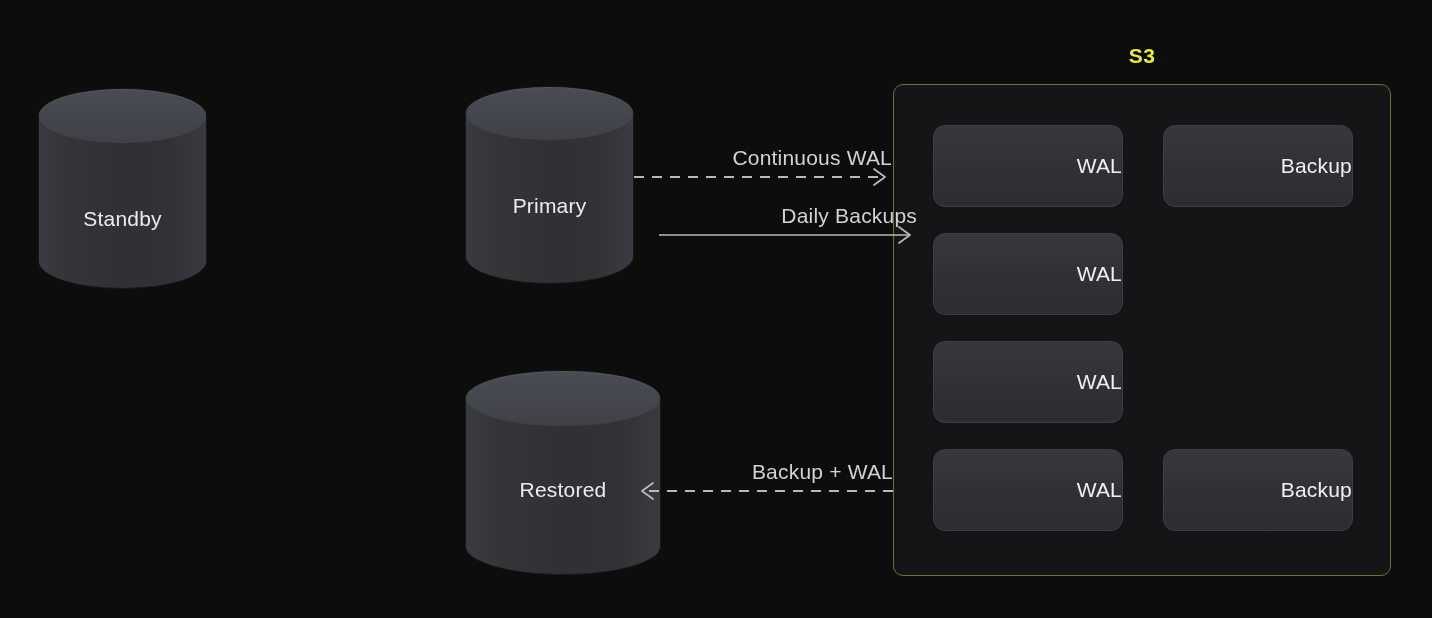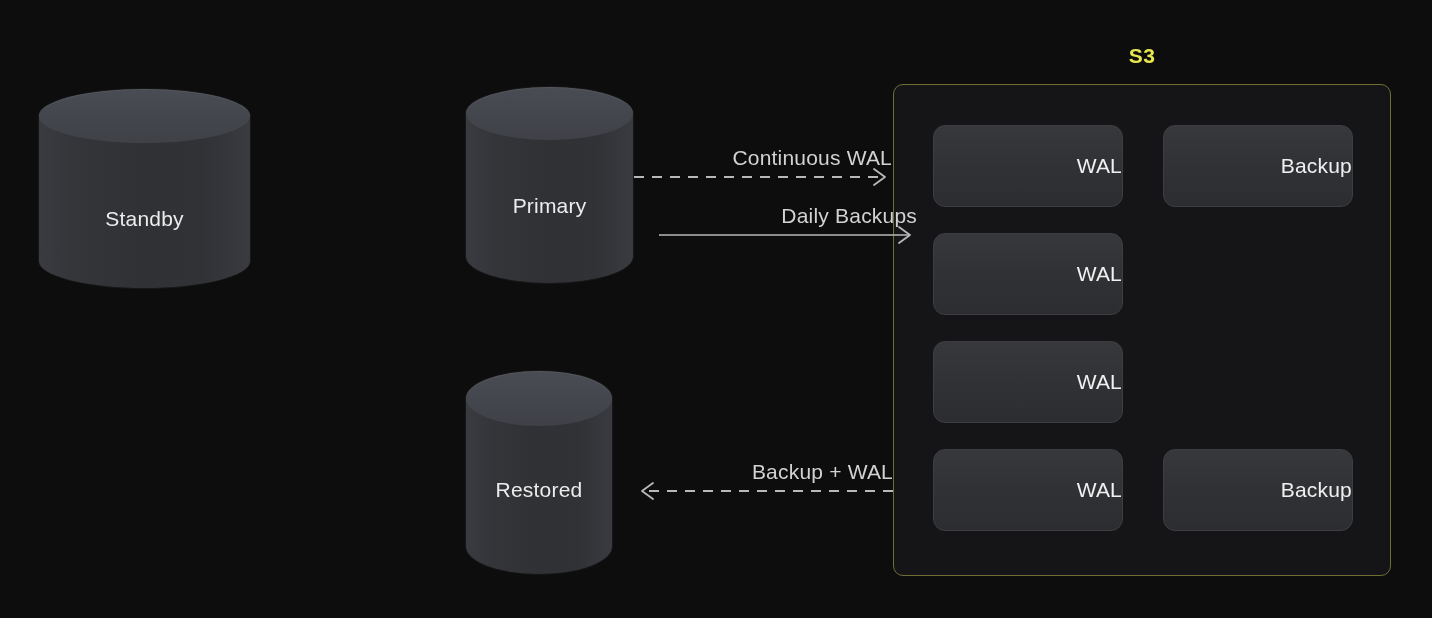--- a/index.html
+++ b/index.html
@@ -99,33 +99,33 @@
     font-size: 21px;
     letter-spacing: 0.2px;
     white-space: nowrap;
   }
 </style>
 </head>
 <body>
 
 <div id="stage">
 
-  <div class="cyl" id="node-standby" style="left:39px; top:89px; width:167px; height:199px;padding-left:44px;">
+  <div class="cyl" id="node-standby" style="left:39px; top:89px; width:167px; height:199px;">
     <div class="body"></div>
     <div class="top"></div>
     <div class="label" style="top:118px;">Standby</div>
   </div>
 
   <div class="cyl" id="node-primary" style="left:466px; top:87px; width:167px; height:196px;">
     <div class="body"></div>
     <div class="top"></div>
     <div class="label" style="top:107px;">Primary</div>
   </div>
 
-  <div class="cyl" id="node-restored" style="left:466px; top:371px; width:146px; height:203px;">
+  <div class="cyl" id="node-restored" style="left:466px; top:371px; width:194px; height:203px;">
     <div class="body"></div>
     <div class="top"></div>
     <div class="label" style="top:107px;">Restored</div>
   </div>
 
   <div id="s3-title" style="left:893px; top:44px; width:498px;">S3</div>
 
   <div id="s3-box" style="left:893px; top:84px; width:498px; height:492px;">
 
     <div class="obj" style="left:39px; top:40px; width:190px; height:82px;">

